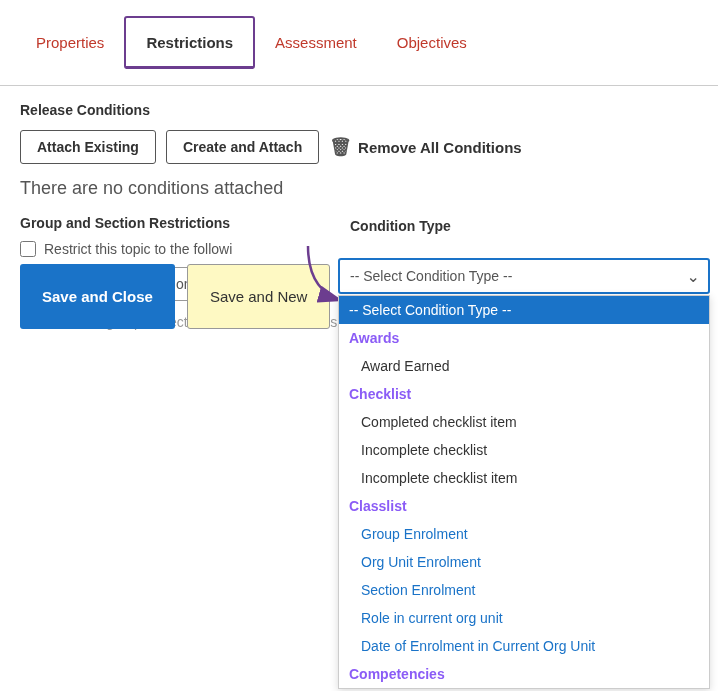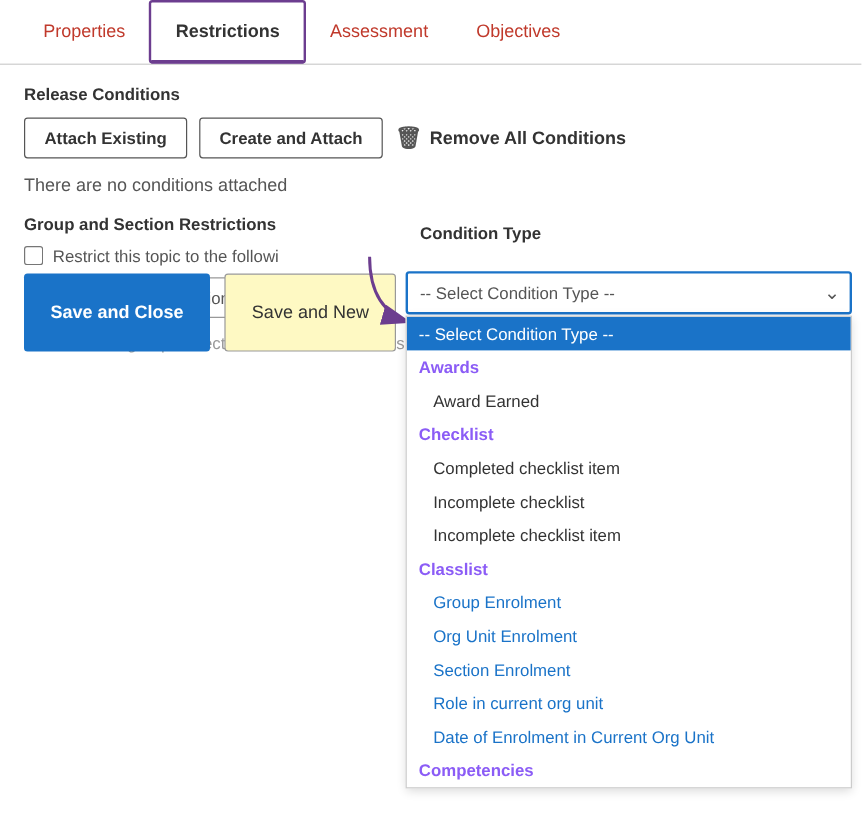--- a/index.html
+++ b/index.html
@@ -10,21 +10,21 @@
       width: 718px;
       height: 691px;
       overflow: hidden;
       color: #333;
     }
 
     
     .tabs {
       display: flex;
       border-bottom: 1px solid #ccc;
-      padding: 0 16px;
+      padding: 16px 16px;
       background: #fff;
     }
     .tab {
       padding: 16px 20px;
       cursor: pointer;
       color: #c0392b;
       font-size: 15px;
       border: none;
       background: none;
       position: relative;
@@ -86,21 +86,21 @@
       font-size: 15px;
       font-weight: bold;
       color: #333;
     }
     .trash-icon {
       font-size: 18px;
       color: #555;
     }
 
     .no-conditions-text {
-      font-size: 15px;
+      font-size: 18px;
       color: #555;
       margin-bottom: 6px;
     }
 
     
     .condition-type-label {
       position: absolute;
       top: 132px;
       left: 350px;
       font-weight: bold;

